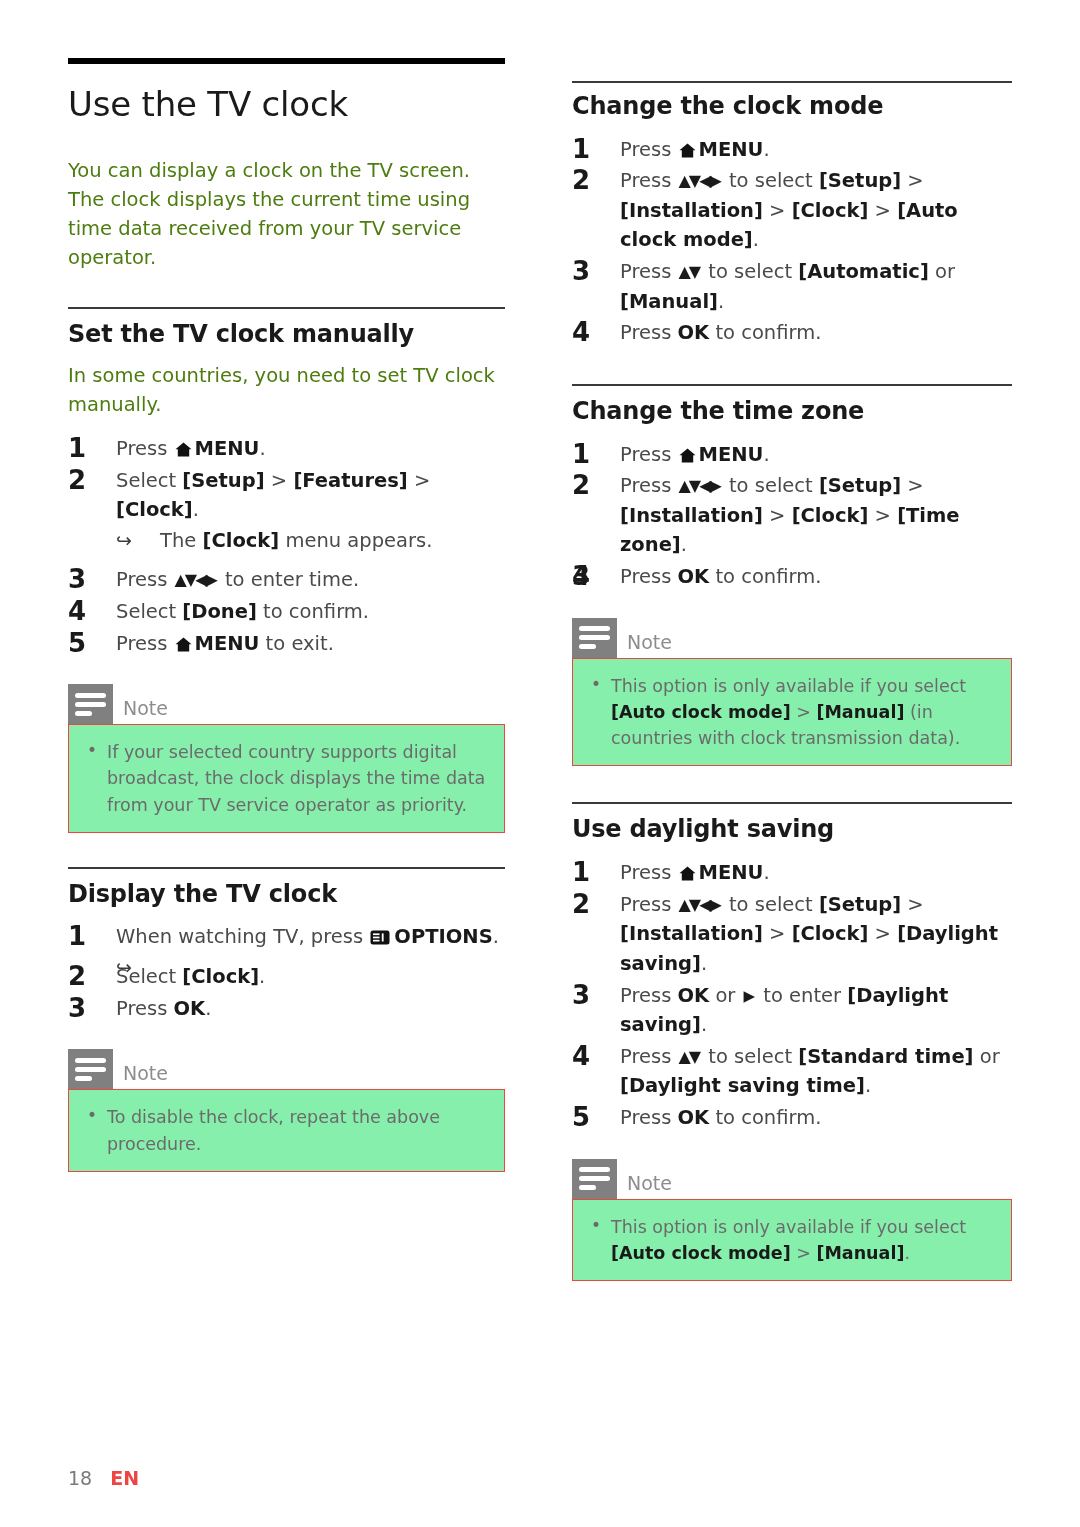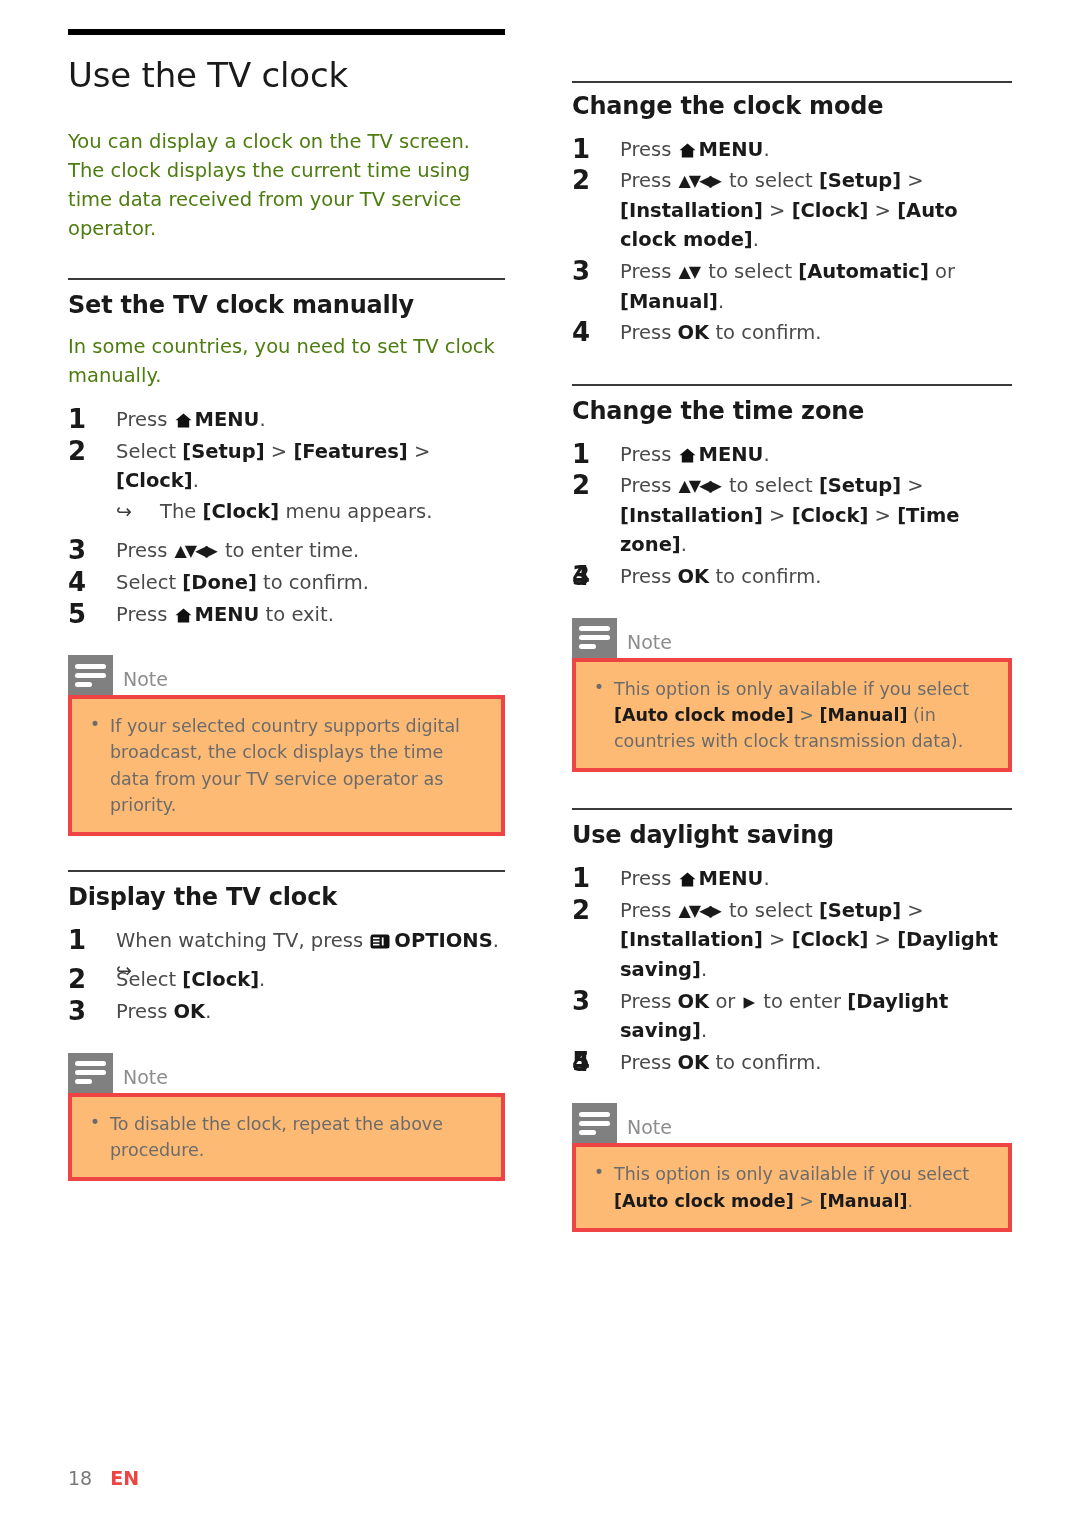--- a/index.html
+++ b/index.html
@@ -28,21 +28,21 @@
     width: 1080px;
     display: flex;
     gap: 0;
   }
   .col {
     box-sizing: border-box;
   }
   .col-left {
     width: 505px;
     padding-left: 68px;
-    padding-top: 29px;
+    padding-top: 58px;
     padding-right: 0px;
   }
   .col-right {
     width: 575px;
     padding-left: 572px;
     padding-top: 60px;
     padding-right: 0px;
     margin-left: -505px;
     position: relative;
     margin-top: 21px;
@@ -214,24 +214,24 @@
   }
   .note-icon i.b1 { width: 31px; }
   .note-icon i.b2 { width: 31px; }
   .note-icon i.b3 { width: 17px; }
   .note-label {
     font-size: 19px;
     color: #8c8c8c;
     padding-bottom: 5px;
   }
   .note-body {
-    border: 4px solid #ef4444;
+    border: 1px solid #ef4444;
     box-sizing: border-box;
     padding: 14px 14px 14px 16px;
-    background: #fdba74;
+    background: #86efac;
   }
   .note-body ul {
     list-style: none;
     margin: 0;
     padding: 0;
   }
   .note-body ul li {
     position: relative;
     padding-left: 22px;
     font-size: 17.5px;
@@ -448,20 +448,21 @@
           <li>
             <span class="num">2</span>
             <span><span>Press </span><span class="arrows">▲▼◀▶</span><span> to select </span><b>[Setup]</b><span class="gt"> &gt; </span><b>[Installation]</b><span class="gt"> &gt; </span><b>[Clock]</b><span class="gt"> &gt; </span><b>[Daylight saving]</b><span>.</span></span>
           </li>
           <li>
             <span class="num">3</span>
             <span><span>Press </span><b>OK</b><span> or </span><span class="arrow-single">▶</span><span> to enter </span><b>[Daylight saving]</b><span>.</span></span>
           </li>
           <li>
             <span class="num">4</span>
+            <span><span>Press </span><span class="arrows">▲▼</span><span> to select </span><b>[Standard time]</b><span> or </span><b>[Daylight saving time]</b><span>.</span></span>
           </li>
           <li>
             <span class="num">5</span>
             <span><span>Press </span><b>OK</b><span> to confirm.</span></span>
           </li>
         </ol>
 
         <div class="note-block note-right">
           <div class="note-head">
             <div class="note-icon">

